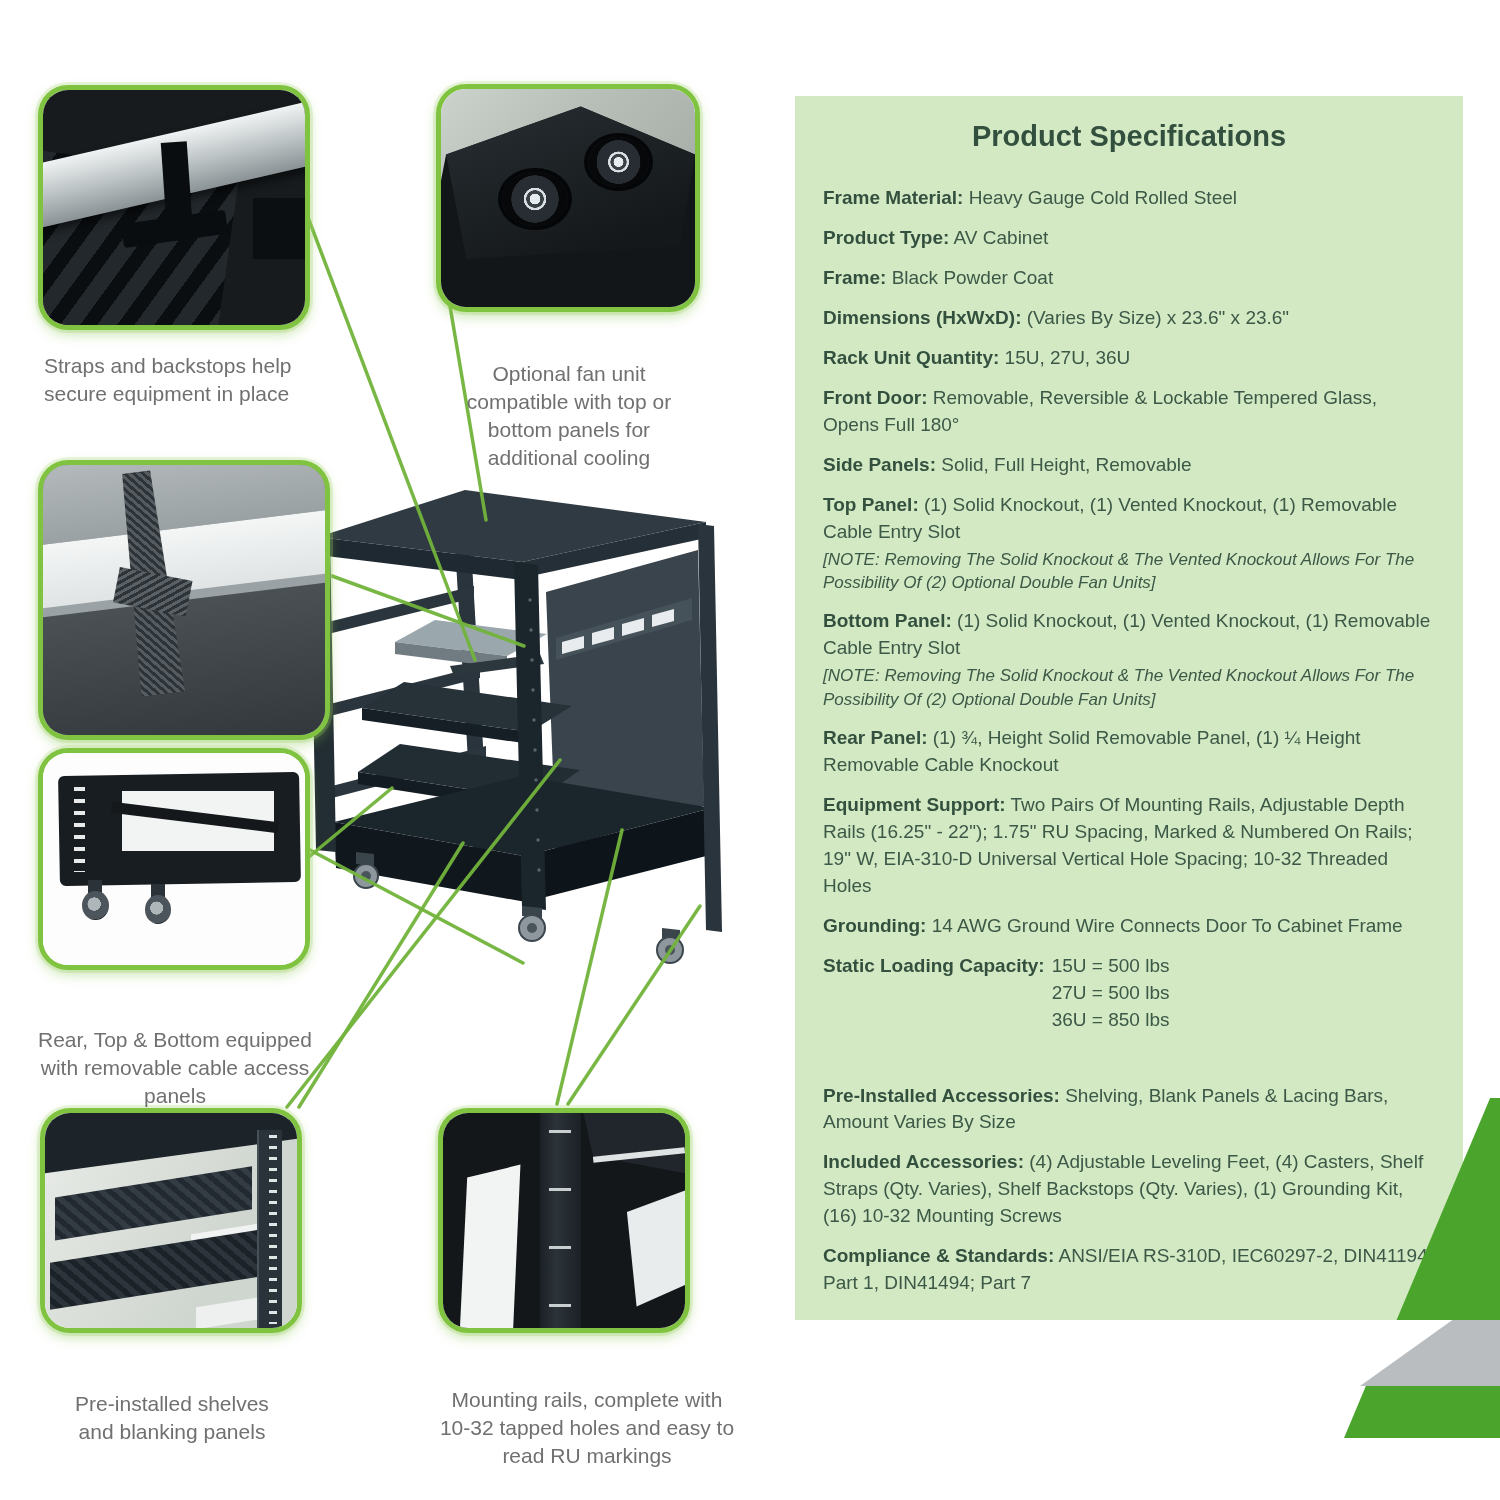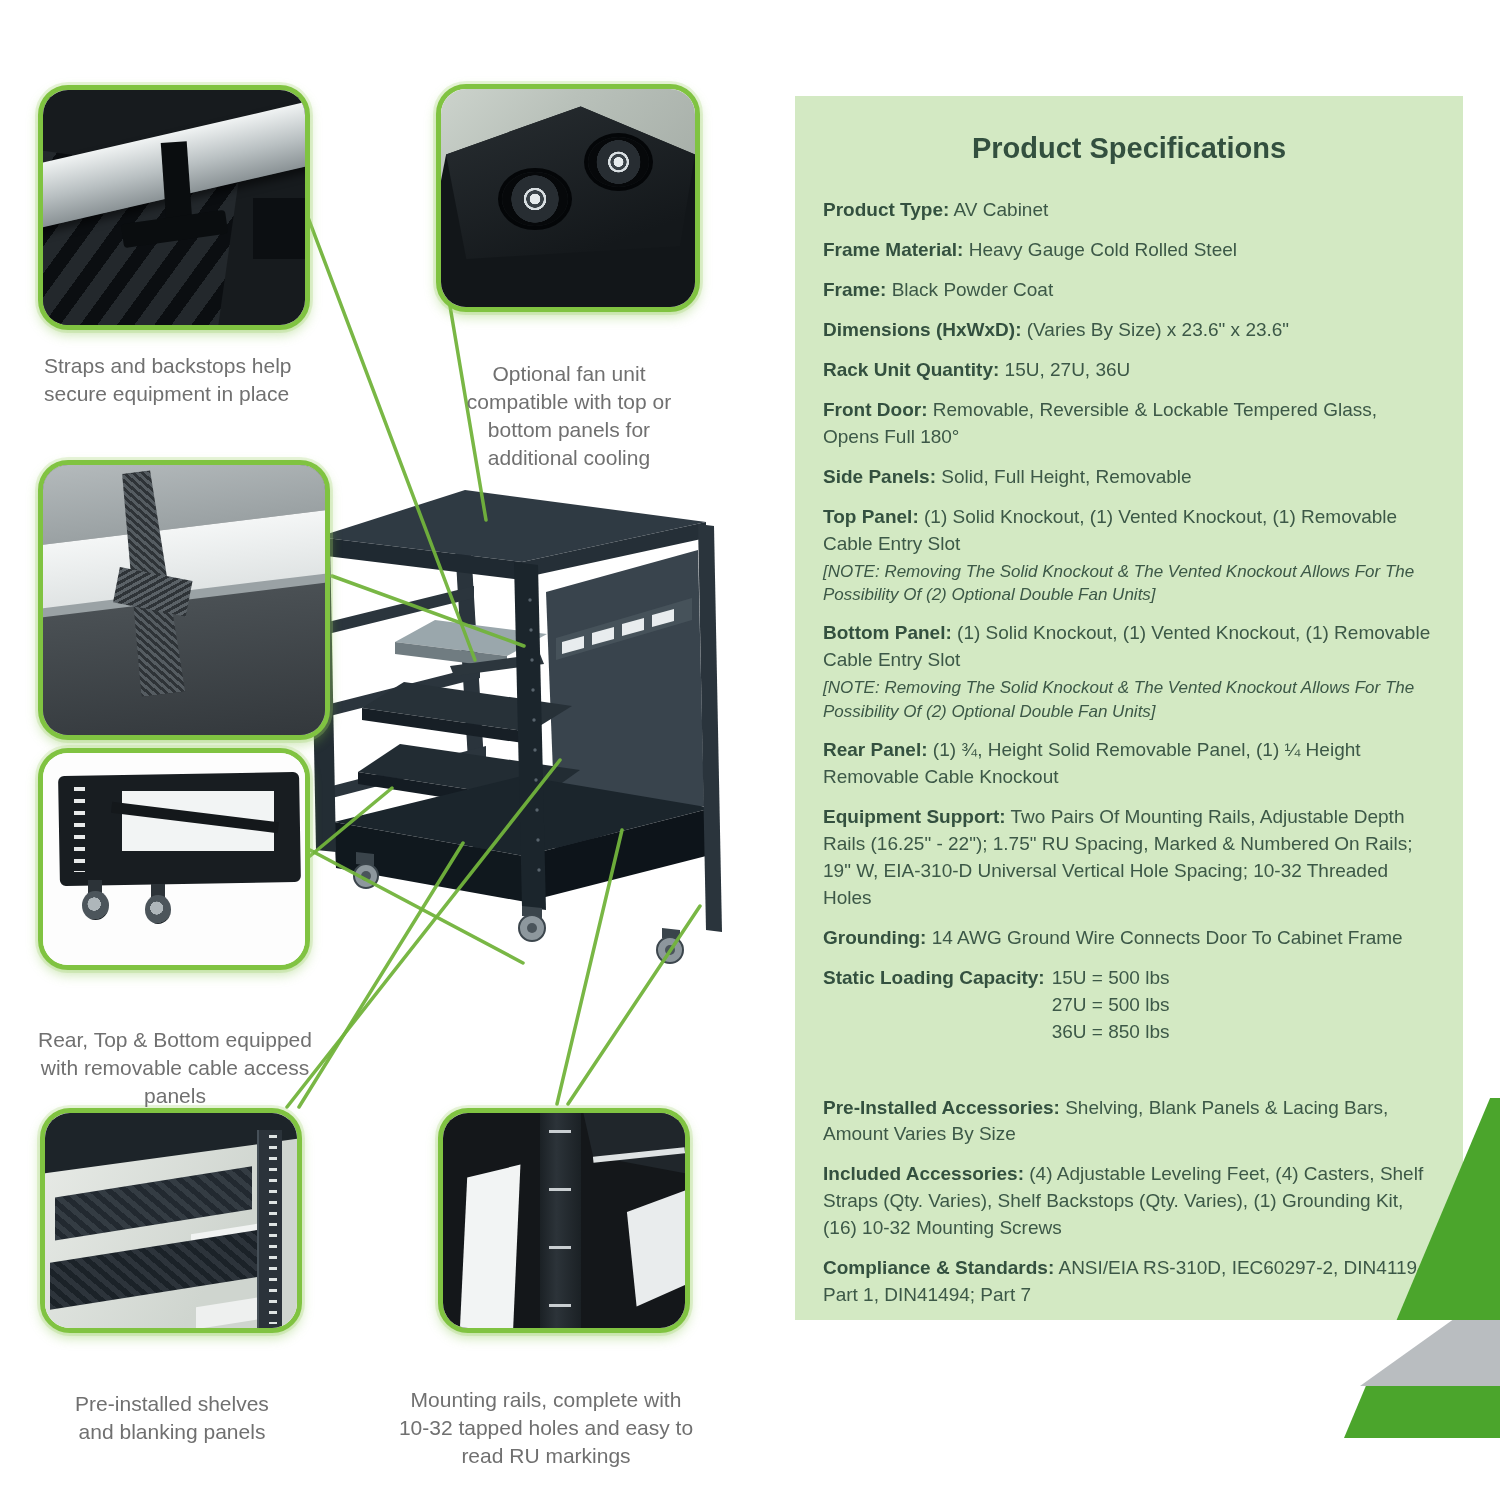--- a/index.html
+++ b/index.html
@@ -92,21 +92,21 @@
 
   
   .cap{position:absolute;color:#707070;font-size:21px;line-height:1.33;z-index:3;margin:0;}
   .cap.center{text-align:center;margin-top:44px;}
 
   
   .cabinet{position:absolute;left:300px;top:470px;z-index:1;}
 
   
   .spec{position:absolute;left:795px;top:96px;width:668px;height:1224px;z-index:1;
-        background:#d3e9c3;box-sizing:border-box;padding:28px 28px;color:#3c5847;}
+        background:#d3e9c3;box-sizing:border-box;padding:16px 28px;color:#3c5847;}
   .spec h1{font-size:29px;font-weight:700;text-align:center;color:#33503f;margin:8px 0 32px;}
   .row{font-size:19px;line-height:1.42;margin:0 0 13px;}
   .row b{font-weight:700;color:#33503f;}
   .note{font-size:17px;font-style:italic;line-height:1.4;margin:-7px 0 13px;}
   .loadrow{display:flex;font-size:19px;line-height:1.42;margin:0 0 13px;}
   .loadrow b{font-weight:700;color:#33503f;white-space:nowrap;}
   .loadlines{display:flex;flex-direction:column;margin-left:7px;}
   .grp-gap{height:36px;}
 
   
@@ -250,27 +250,27 @@
     <div class="ph-layer p6-ticks"></div>
     <div class="ph-layer p6-white2"></div>
     <div class="ph-layer p6-shelf"></div>
     <div class="ph-layer p6-shelfline"></div>
   </div>
 
   <p class="cap" style="left:44px;top:352px;width:278px;">Straps and backstops help secure equipment in place</p>
   <p class="cap center" style="left:458px;top:316px;width:222px;">Optional fan unit compatible with top or bottom panels for additional cooling</p>
   <p class="cap center" style="left:60px;top:1346px;width:224px;">Pre-installed shelves and blanking panels</p>
   <p class="cap center" style="left:38px;top:982px;width:274px;">Rear, Top &amp; Bottom equipped with removable cable access panels</p>
-  <p class="cap center" style="left:398px;top:1342px;width:296px;">Mounting rails, complete with 10-32 tapped holes and easy to read RU markings</p>
+  <p class="cap center" style="left:439px;top:1342px;width:296px;">Mounting rails, complete with 10-32 tapped holes and easy to read RU markings</p>
 
   <div class="spec">
     <h1>Product Specifications</h1>
 
+    <p class="row"><b>Frame Material:</b> <span>Heavy Gauge Cold Rolled Steel</span></p>
     <p class="row"><b>Product Type:</b> <span>AV Cabinet</span></p>
-    <p class="row"><b>Frame Material:</b> <span>Heavy Gauge Cold Rolled Steel</span></p>
     <p class="row"><b>Frame:</b> <span>Black Powder Coat</span></p>
     <p class="row"><b>Dimensions (HxWxD):</b> <span>(Varies By Size) x 23.6" x 23.6"</span></p>
     <p class="row"><b>Rack Unit Quantity:</b> <span>15U, 27U, 36U</span></p>
     <p class="row"><b>Front Door:</b> <span>Removable, Reversible &amp; Lockable Tempered Glass, Opens Full 180°</span></p>
     <p class="row"><b>Side Panels:</b> <span>Solid, Full Height, Removable</span></p>
     <p class="row" style="margin-bottom:2px"><b>Top Panel:</b> <span>(1) Solid Knockout, (1) Vented Knockout, (1) Removable Cable Entry Slot</span></p>
     <p class="note" style="margin-top:0">[NOTE: Removing The Solid Knockout &amp; The Vented Knockout Allows For The Possibility Of (2) Optional Double Fan Units]</p>
     <p class="row" style="margin-bottom:2px"><b>Bottom Panel:</b> <span>(1) Solid Knockout, (1) Vented Knockout, (1) Removable Cable Entry Slot</span></p>
     <p class="note" style="margin-top:0">[NOTE: Removing The Solid Knockout &amp; The Vented Knockout Allows For The Possibility Of (2) Optional Double Fan Units]</p>
     <p class="row"><b>Rear Panel:</b> <span>(1) ¾, Height Solid Removable Panel, (1) ¼ Height Removable Cable Knockout</span></p>

